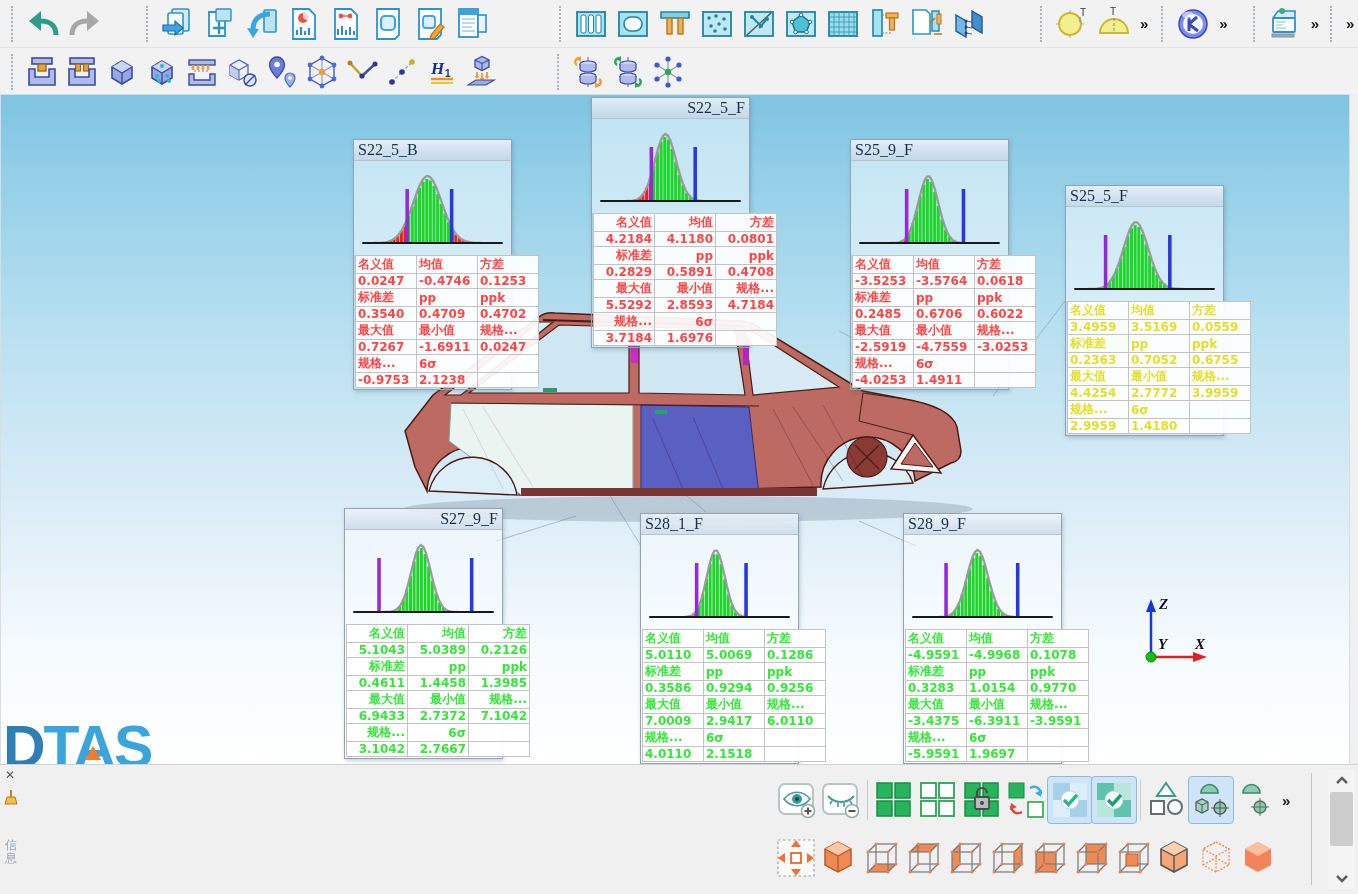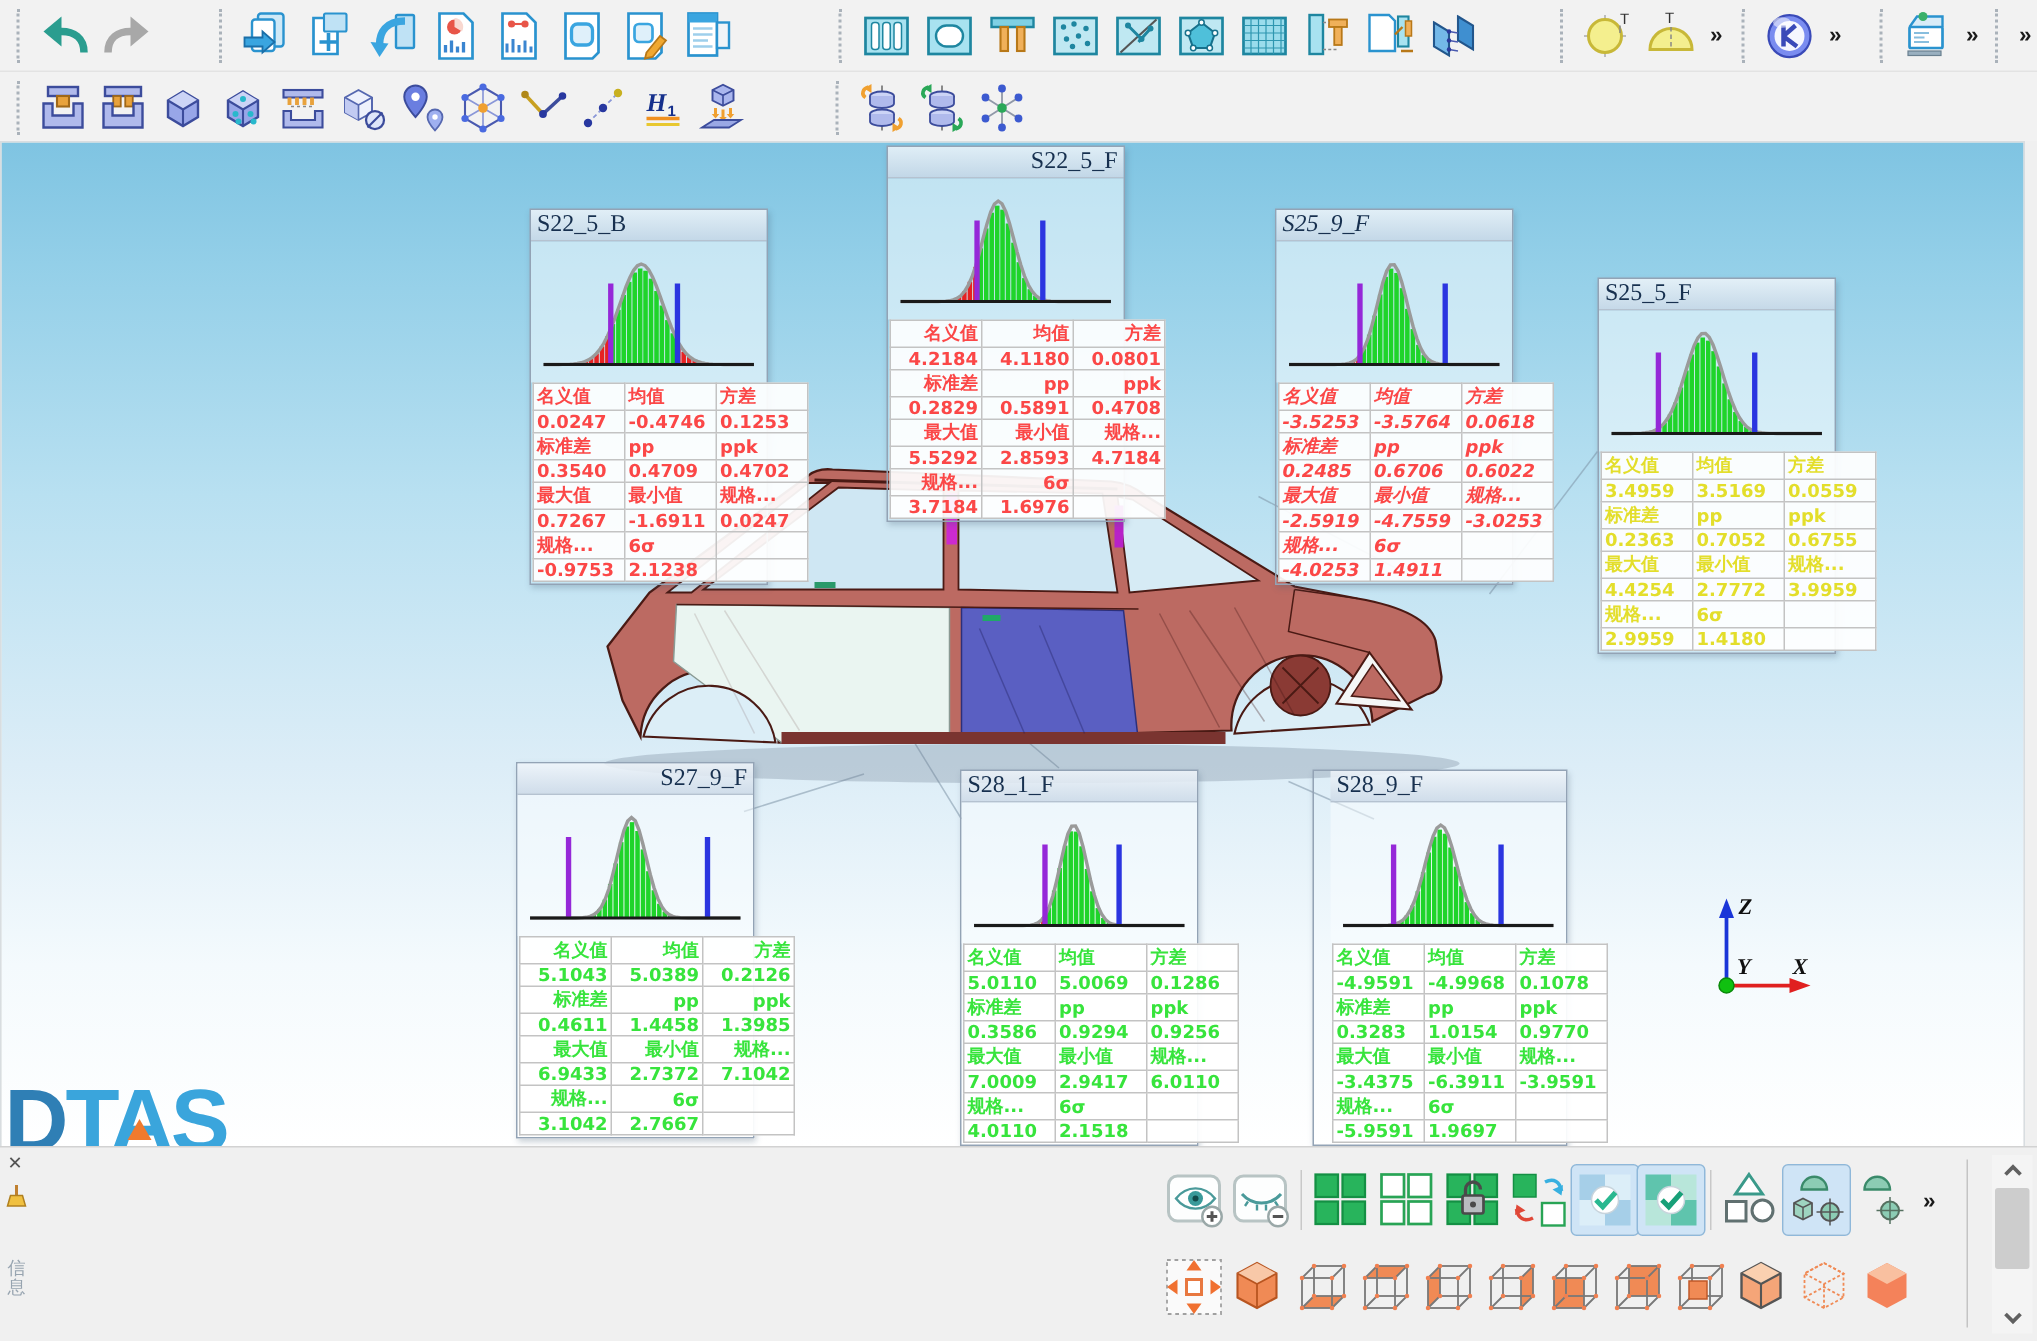--- a/index.html
+++ b/index.html
@@ -607,21 +607,21 @@
               <td></td>
             </tr>
             <tr>
               <td>3.7184</td>
               <td>1.6976</td>
               <td></td>
             </tr>
           </tbody>
         </table>
   </div>
-      <div class="panel" style="left: 849px; top: 44px; color: rgb(251, 71, 71); font-style: italic;">
+      <div class="panel" style="left: 849px; top: 44px; color: rgb(251, 71, 71);">
     <div class="panel-title">S25_9_F</div>
     <svg class="panel-chart" viewBox="0 0 150 94" preserveAspectRatio="none">
           <rect x="47.2" y="80.0" width="2.9" height="2.0" fill="#e62222"></rect>
           <rect x="50.7" y="77.1" width="2.9" height="4.9" fill="#e62222"></rect>
           <rect x="54.2" y="71.4" width="2.9" height="10.6" fill="#1fd42a"></rect>
           <rect x="57.6" y="62.1" width="2.9" height="19.9" fill="#1fd42a"></rect>
           <rect x="61.1" y="49.4" width="2.9" height="32.6" fill="#1fd42a"></rect>
           <rect x="64.6" y="35.3" width="2.9" height="46.7" fill="#1fd42a"></rect>
           <rect x="68.1" y="23.6" width="2.9" height="58.4" fill="#1fd42a"></rect>
           <rect x="71.5" y="18.1" width="2.9" height="63.9" fill="#1fd42a"></rect>
@@ -883,21 +883,21 @@
               <td></td>
             </tr>
             <tr>
               <td>4.0110</td>
               <td>2.1518</td>
               <td></td>
             </tr>
           </tbody>
         </table>
   </div>
-      <div class="panel" style="left: 874px; top: 418px; color: rgb(55, 228, 60); padding-left: 11px;">
+      <div class="panel" style="left: 902px; top: 418px; color: rgb(55, 228, 60);">
     <div class="panel-title">S28_9_F</div>
     <svg class="panel-chart" viewBox="0 0 150 94" preserveAspectRatio="none">
           <rect x="40.3" y="80.8" width="2.9" height="1.2" fill="#1fd42a"></rect>
           <rect x="43.8" y="79.0" width="2.9" height="3.0" fill="#1fd42a"></rect>
           <rect x="47.2" y="75.3" width="2.9" height="6.7" fill="#1fd42a"></rect>
           <rect x="50.7" y="68.8" width="2.9" height="13.2" fill="#1fd42a"></rect>
           <rect x="54.2" y="59.1" width="2.9" height="22.9" fill="#1fd42a"></rect>
           <rect x="57.6" y="46.5" width="2.9" height="35.5" fill="#1fd42a"></rect>
           <rect x="61.1" y="33.3" width="2.9" height="48.7" fill="#1fd42a"></rect>
           <rect x="64.6" y="22.8" width="2.9" height="59.2" fill="#1fd42a"></rect>

